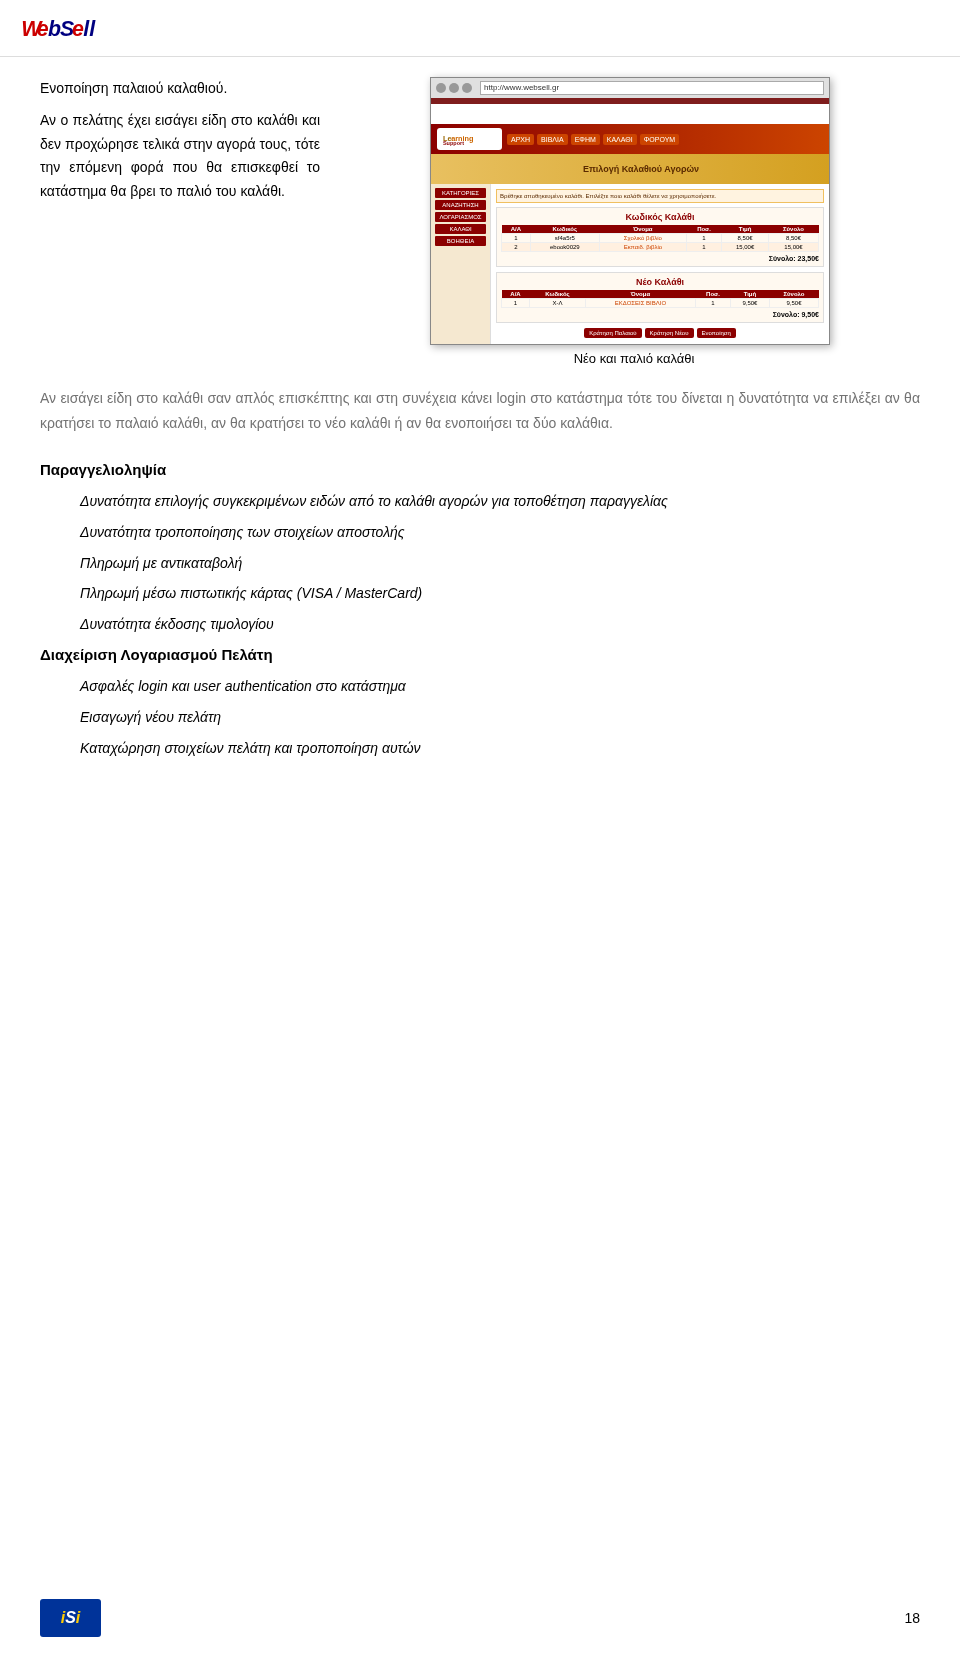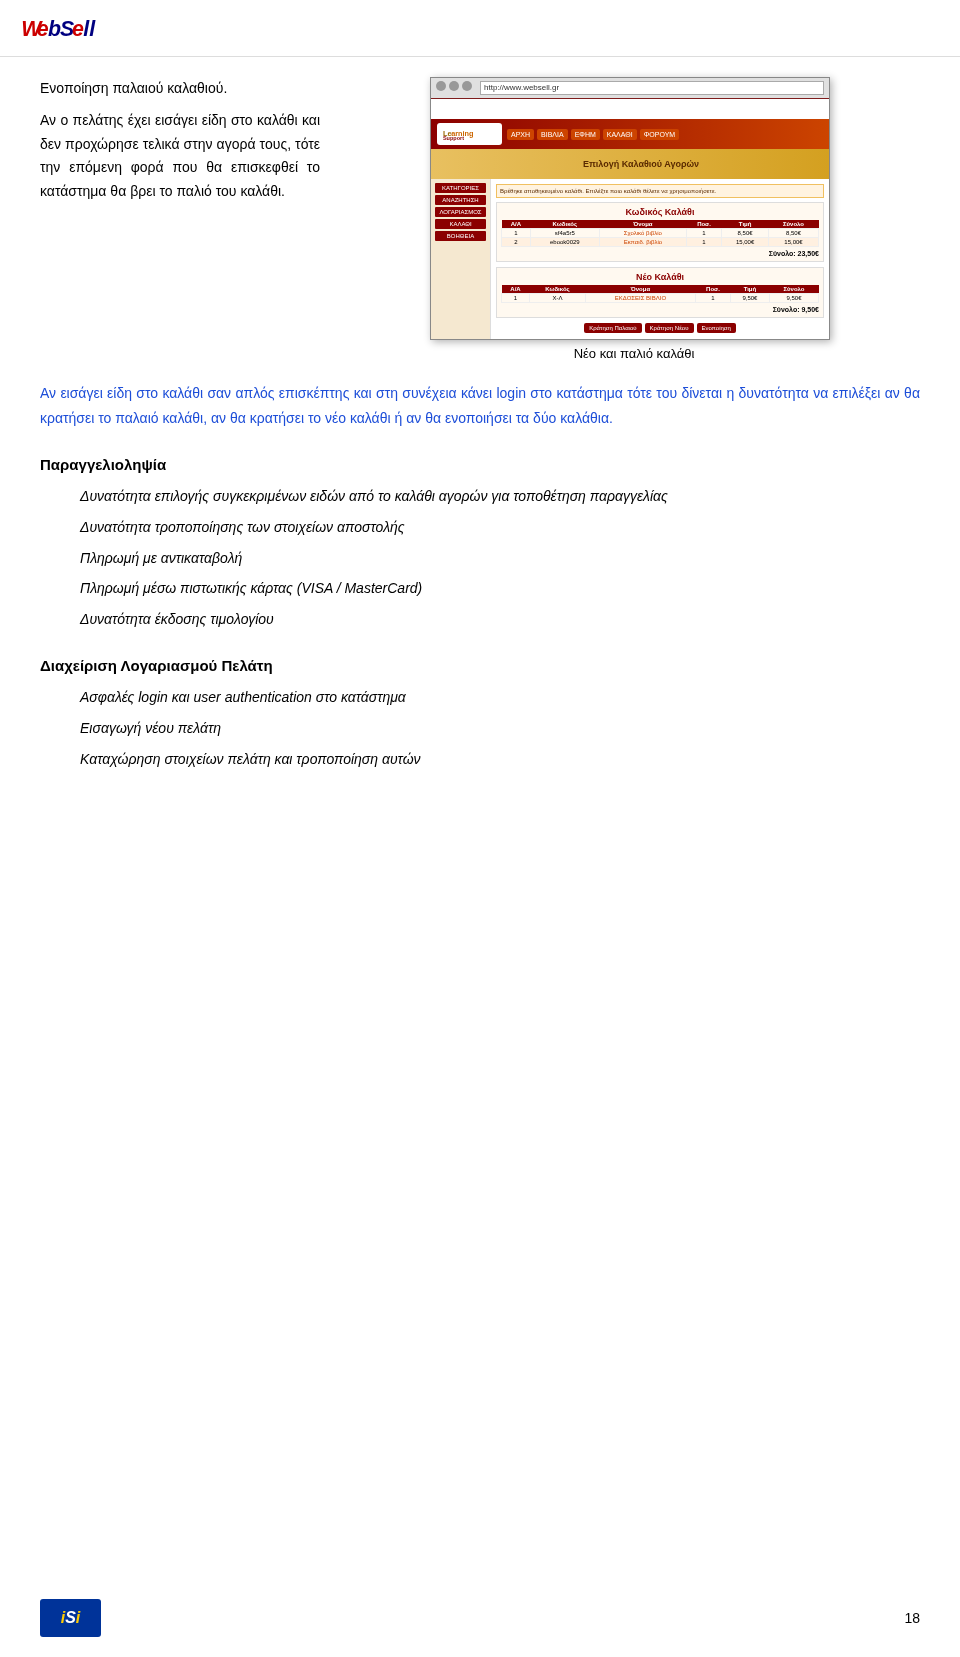--- a/index.html
+++ b/index.html
@@ -70,22 +70,23 @@
     .browser-mockup {
       width: 400px;
       border: 1px solid #888;
       background: #fff;
       box-shadow: 2px 2px 8px rgba(0,0,0,0.3);
     }
 
     .browser-toolbar {
       background: #e0e0e0;
       padding: 3px 5px;
-      border-bottom: 1px solid #7f1d1d;
-      display: flex;
+      border-bottom: 6px solid #7f1d1d;
+      display: flex;
+      align-items: center;
       gap: 3px;
     }
 
     .browser-btn {
       width: 10px;
       height: 10px;
       border-radius: 50%;
       background: #999;
     }
 
@@ -243,21 +244,21 @@
       margin-top: 6px;
       font-style: normal;
       padding-left: 8px;
     }
 
     
     .body-text {
       font-size: 14px;
       line-height: 1.8;
       text-align: justify;
-      color: #1d4ed8;
+      color: #737373;
       margin-bottom: 20px;
     }
 
     
     .section-title {
       font-size: 15px;
       font-weight: bold;
       color: #000;
       margin-bottom: 10px;
       margin-top: 5px;
@@ -478,21 +479,21 @@
     <div class="section-title">Παραγγελιοληψία</div>
     <div class="section-indent">
       <p>Δυνατότητα επιλογής συγκεκριμένων ειδών από το καλάθι αγορών για τοποθέτηση παραγγελίας</p>
       <p>Δυνατότητα τροποποίησης των στοιχείων αποστολής</p>
       <p>Πληρωμή με αντικαταβολή</p>
       <p>Πληρωμή μέσω πιστωτικής κάρτας (VISA / MasterCard)</p>
       <p>Δυνατότητα έκδοσης τιμολογίου</p>
     </div>
   </div>
 
-  <div style="margin-top:16px;">
+  <div style="">
     <div class="section-title">Διαχείριση Λογαριασμού Πελάτη</div>
     <div class="section-indent">
       <p>Ασφαλές login και user authentication στο κατάστημα</p>
       <p>Εισαγωγή νέου πελάτη</p>
       <p>Καταχώρηση στοιχείων πελάτη και τροποποίηση αυτών</p>
     </div>
   </div>
 
 </div>
 

